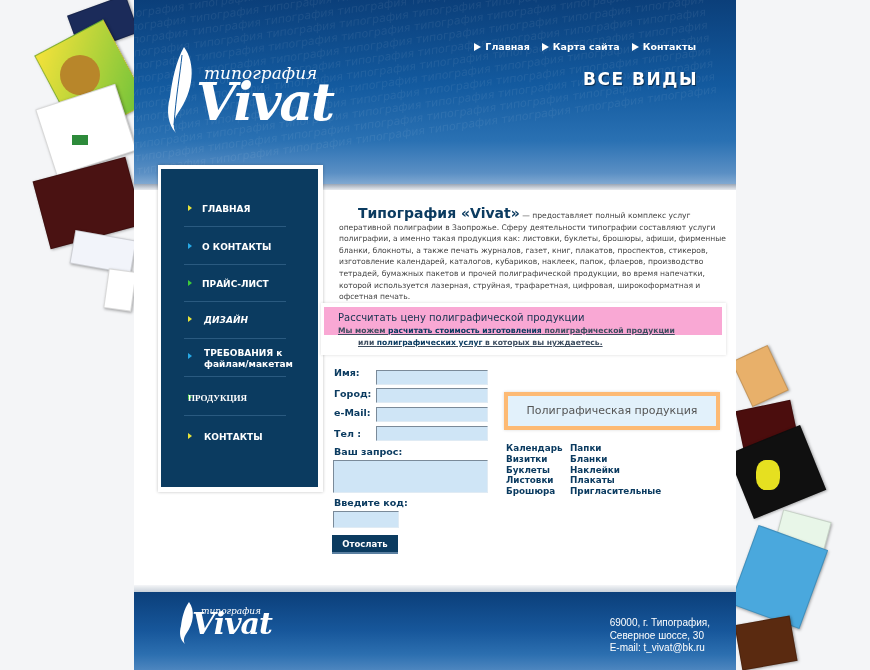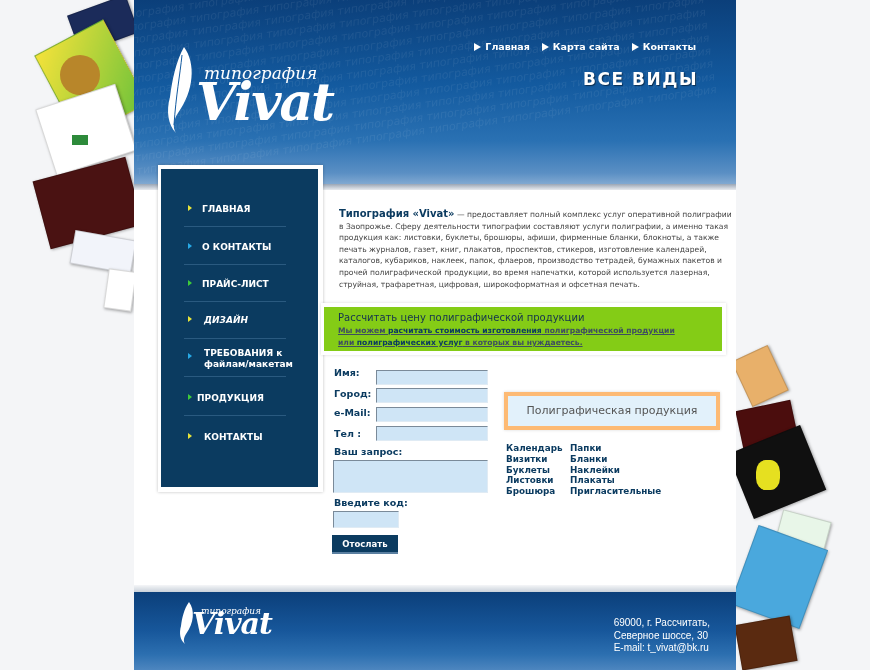--- a/index.html
+++ b/index.html
@@ -32,28 +32,28 @@
   
   .sidebar-frame { position: absolute; left: 24px; top: 165px; width: 165px; height: 327px; background: #fff; box-shadow: 0 0 3px rgba(0,0,0,0.25); }
   .sidebar { position: absolute; left: 3px; top: 4px; width: 157px; height: 318px; background: #0b3b60; }
   .nav-item { position: absolute; left: 0; width: 157px; display: flex; align-items: flex-start; }
   .nav-item .bullet { position: absolute; left: 27px; width: 0; height: 0; border-top: 3px solid transparent; border-bottom: 3px solid transparent; border-left: 4px solid #e8e43a; }
   .nav-item .label { position: absolute; left: 41px; color: #fff; font-size: 9px; font-weight: bold; line-height: 11px; }
   .nav-sep { position: absolute; left: 23px; width: 102px; height: 1px; background: #2a5a80; }
 
   
   .intro { position: absolute; left: 205px; top: 208px; width: 395px; font-size: 7.6px; line-height: 11.6px; color: #444; }
-  .intro b { color: #0b3b60; font-size: 10px; }
+  .intro b { color: #0b3b60; font-size: 14px; margin-left: 19px; }
 
   
   .price-frame { position: absolute; left: 187px; top: 303px; width: 405px; height: 52px; background: #fff; box-shadow: 0 0 3px rgba(0,0,0,0.15); }
-  .price-box { position: absolute; left: 3px; top: 4px; width: 398px; height: 44px; background: #84cc16; }
+  .price-box { position: absolute; left: 3px; top: 4px; width: 398px; height: 28px; background: #f9a8d4; }
   .price-title { position: absolute; left: 14px; top: 5px; color: #14324f; font-size: 10px; }
   .price-line1, .price-line2 { position: absolute; left: 14px; font-size: 7.6px; color: #3e4e60; font-weight: bold; text-decoration: underline; }
-  .price-line1 { top: 19px; } .price-line2 { top: 31px; }
+  .price-line1 { top: 19px; } .price-line2 { top: 31px; margin-left: 20px; }
   .price-box .dk { color: #0b3b60; }
 
   
   .form-label { position: absolute; font-size: 9.5px; font-weight: bold; color: #0b3b60; }
   .field { position: absolute; background: #cfe5f6; border-top: 1px solid #7a8a99; border-left: 1px solid #7a8a99; border-right: 1px solid #e0ebf4; border-bottom: 1px solid #e0ebf4; }
   .submit { position: absolute; left: 198px; top: 535px; width: 66px; height: 19px; background: #0b3b60; color: #fff; font-size: 8.5px; font-weight: bold; text-align: center; line-height: 19px; border-bottom: 2px solid #5a7fa0; }
 
   
   .prod-frame { position: absolute; left: 370px; top: 392px; width: 216px; height: 38px; background: #fdba74; box-shadow: 0 0 3px rgba(0,0,0,0.15); }
   .prod-box { position: absolute; left: 4px; top: 4px; width: 208px; height: 30px; background: #e2f1fb; color: #555; font-size: 11px; text-align: center; line-height: 30px; }
@@ -164,21 +164,21 @@
       <div class="nav-item" style="top:179px;">
         <span class="bullet" style="top:5px;border-left-color:#27a9e6;"></span>
         <span class="label" style="left:43px;">
           <span>ТРЕБОВАНИЯ к</span><br>
           <span>файлам/макетам</span>
         </span>
       </div>
       <div class="nav-sep" style="top:207px;"></div>
       <div class="nav-item" style="top:224px;">
         <span class="bullet" style="top:1px;border-left-color:#3ecb3a;"></span>
-        <span class="label" style="left:36px;">ПРОДУКЦИЯ</span>
+        <span class="label" style="left:27px;font-family:Liberation Serif, serif;">ПРОДУКЦИЯ</span>
       </div>
       <div class="nav-sep" style="top:246px;"></div>
       <div class="nav-item" style="top:263px;">
         <span class="bullet" style="top:1px;border-left-color:#e8e43a;"></span>
         <span class="label" style="left:43px;">КОНТАКТЫ</span>
       </div>
     </div>
   </div>
 
   <div class="intro">
@@ -237,18 +237,18 @@
   </div>
 
   <div class="footer-top"></div>
   <div class="footer">
     <svg style="position:absolute;left:44px;top:9px;" width="18" height="44" viewBox="0 0 18 44">
       <path d="M11 1 C 17 9, 16 22, 8 33 C 6 36, 5 40, 7 43 C 2 39, 1 32, 3 25 C 4 17, 6 8, 11 1 Z" fill="#ffffff"></path>
     </svg>
     <span class="flogo-sub">типография</span>
     <span class="flogo-main">Vivat</span>
     <div class="addr">
-      <div>69000, г. Рассчитать,</div>
+      <div>69000, г. Типография,</div>
       <div>Северное шоссе, 30</div>
       <div>E-mail: t_vivat@bk.ru</div>
     </div>
   </div>
 </div>
 
 </body></html>

